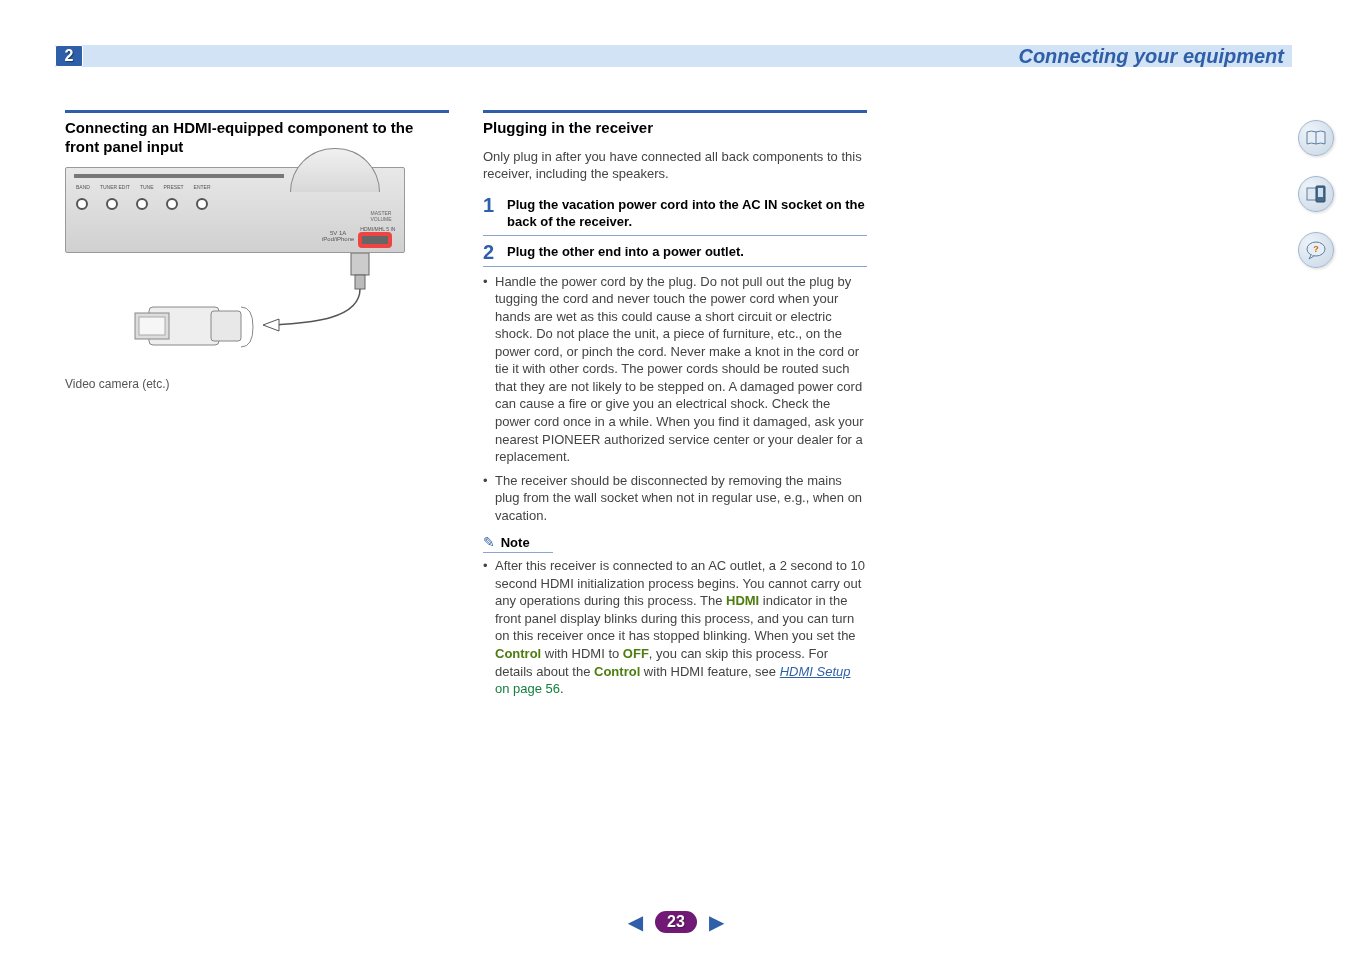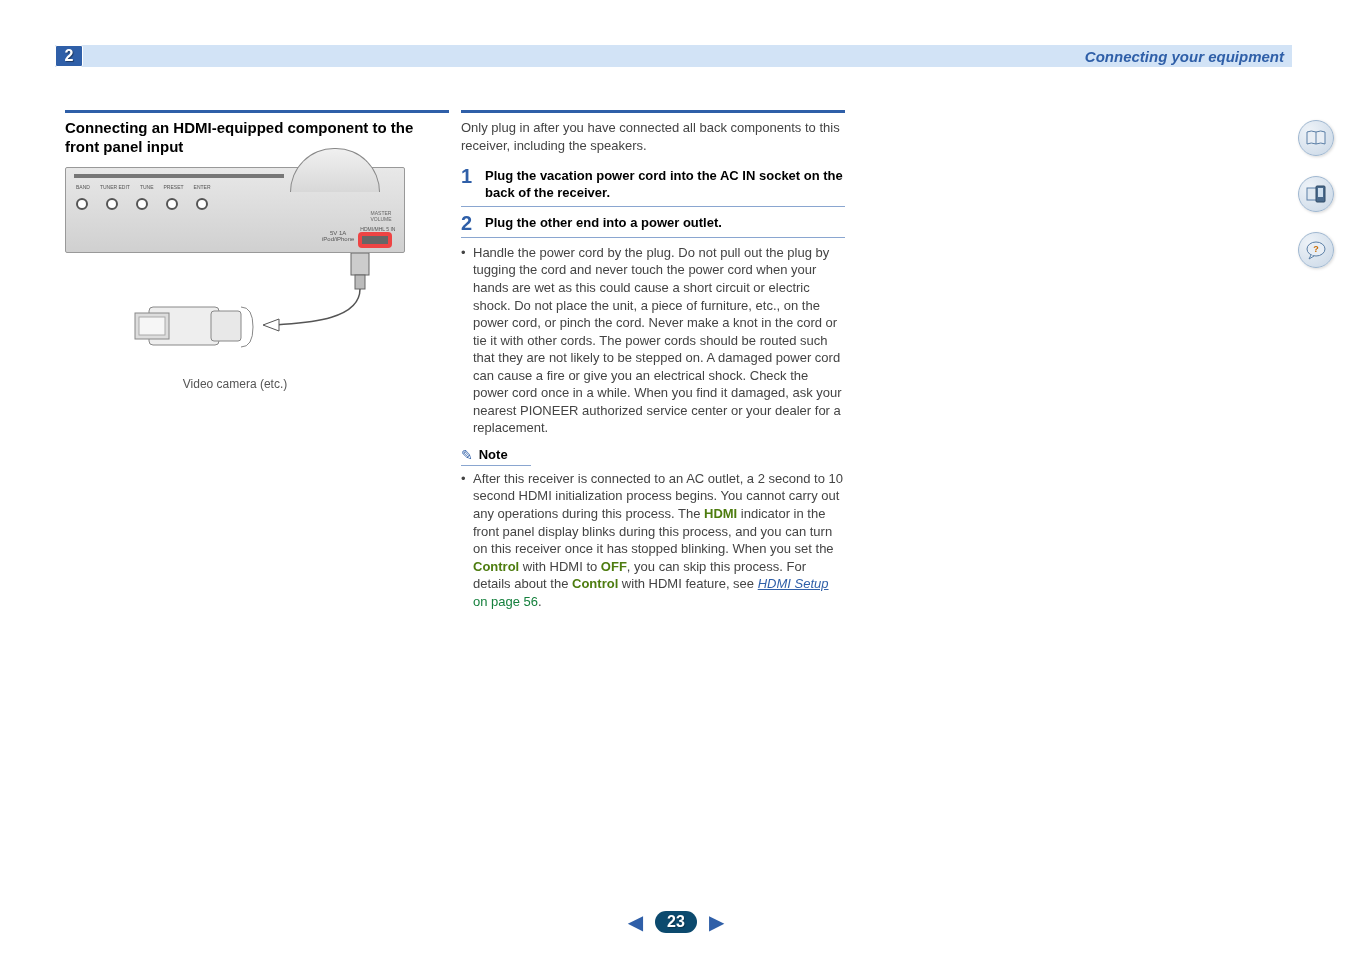--- a/index.html
+++ b/index.html
@@ -31,31 +31,31 @@
     display: flex;
     align-items: center;
     justify-content: center;
     text-shadow: 1px 1px 1px rgba(0,0,0,.4);
     border: 1px solid #fff;
     border-radius: 2px;
   }
   .chapter-title {
     margin-left: auto;
     margin-right: 8px;
-    font-size: 15px;
+    font-size: 20px;
     font-weight: bold;
     font-style: italic;
     color: #2f5fa8;
   }
   .content {
     position: absolute;
     top: 110px;
     left: 65px;
     display: flex;
-    gap: 12px;
+    gap: 34px;
   }
   .col {
     width: 384px;
   }
   .section-rule {
     height: 3px;
     background: #2f5fa8;
     margin-bottom: 6px;
   }
   h2.section-heading {
@@ -196,21 +196,21 @@
   }
   .hdmi-icon { font-size: 6px; color:#555; text-align:center; line-height:1; }
   .hdmi-slot {
     width: 30px; height: 12px; background: #666; border: 2px solid #e44; border-radius: 2px;
     box-shadow: 0 0 0 2px #e44;
   }
   .cable {
     stroke: #555; stroke-width: 1.5; fill: none;
   }
   .diagram-caption {
-    text-align: center;
+    text-align: left;
     font-size: 12px;
     color: #555;
     margin-top: 4px;
   }
   .connector-svg { display:block; }
 
   
   .page-footer {
     position: absolute;
     bottom: 20px;
@@ -220,21 +220,21 @@
     align-items: center;
     gap: 12px;
   }
   .page-arrow {
     color: #2f5fa8;
     font-size: 20px;
     cursor: pointer;
     user-select: none;
   }
   .page-num {
-    background: #0c4a6e;
+    background: #701a75;
     color: #fff;
     font-weight: bold;
     font-size: 16px;
     padding: 2px 12px;
     border-radius: 12px;
     text-shadow: 1px 1px 1px rgba(0,0,0,.3);
   }
 
   
   .side-icons {
@@ -317,33 +317,35 @@
           <rect x="4" y="20" width="26" height="18" fill="#f6f6f6" stroke="#aaa"></rect>
           <path d="M106 10 q12 0 12 20 q0 20 -12 20" fill="none" stroke="#888"></path>
         </g>
       </svg>
       <div class="diagram-caption">Video camera (etc.)</div>
     </div>
   </div>
 
   <div class="col">
     <div class="section-rule"></div>
+    <h2 class="section-heading">Plugging in the receiver</h2>
     <p class="intro-text">Only plug in after you have connected all back components to this receiver, including the speakers.</p>
 
     <div class="step">
       <div class="step-num">1</div>
       <div class="step-text">Plug the vacation power cord into the AC IN socket on the back of the receiver.</div>
     </div>
     <div class="step">
       <div class="step-num">2</div>
       <div class="step-text">Plug the other end into a power outlet.</div>
     </div>
 
     <ul class="bullets">
       <li>Handle the power cord by the plug. Do not pull out the plug by tugging the cord and never touch the power cord when your hands are wet as this could cause a short circuit or electric shock. Do not place the unit, a piece of furniture, etc., on the power cord, or pinch the cord. Never make a knot in the cord or tie it with other cords. The power cords should be routed such that they are not likely to be stepped on. A damaged power cord can cause a fire or give you an electrical shock. Check the power cord once in a while. When you find it damaged, ask your nearest PIONEER authorized service center or your dealer for a replacement.</li>
+      <li>The receiver should be disconnected by removing the mains plug from the wall socket when not in regular use, e.g., when on vacation.</li>
     </ul>
 
     <div class="note-row">
       <span class="note-icon">✎</span>
       <span class="note-label">Note</span>
     </div>
     <ul class="bullets">
       <li>
         <span>After this receiver is connected to an AC outlet, a 2 second to 10 second HDMI initialization process begins. You cannot carry out any operations during this process. The </span><span class="bold-inline">HDMI</span><span> indicator in the front panel display blinks during this process, and you can turn on this receiver once it has stopped blinking. When you set the </span><span class="bold-inline">Control</span><span> with HDMI to </span><span class="bold-inline">OFF</span><span>, you can skip this process. For details about the </span><span class="bold-inline">Control</span><span> with HDMI feature, see </span><a class="link-inline">HDMI Setup</a><a class="link-page"> on page 56</a><span>.</span>
       </li>

